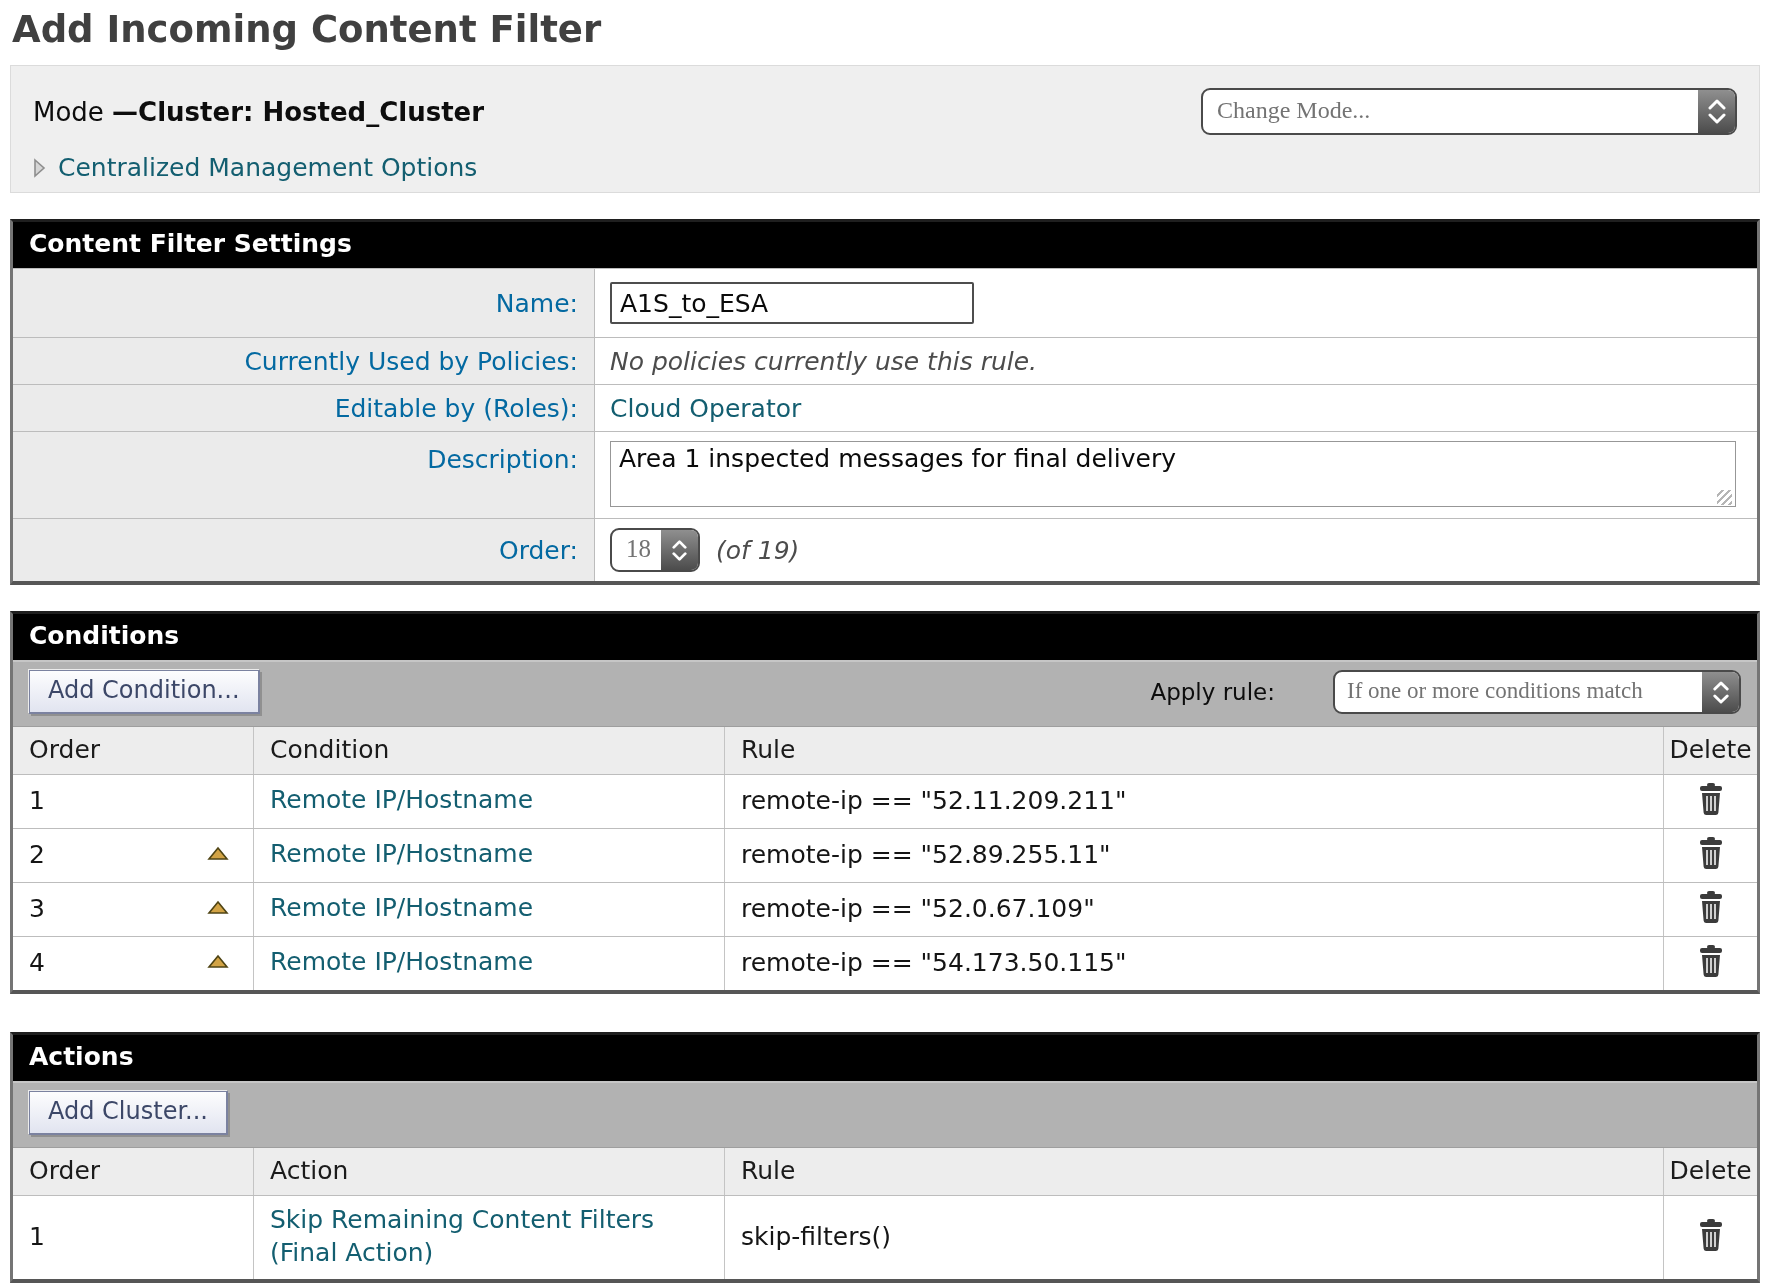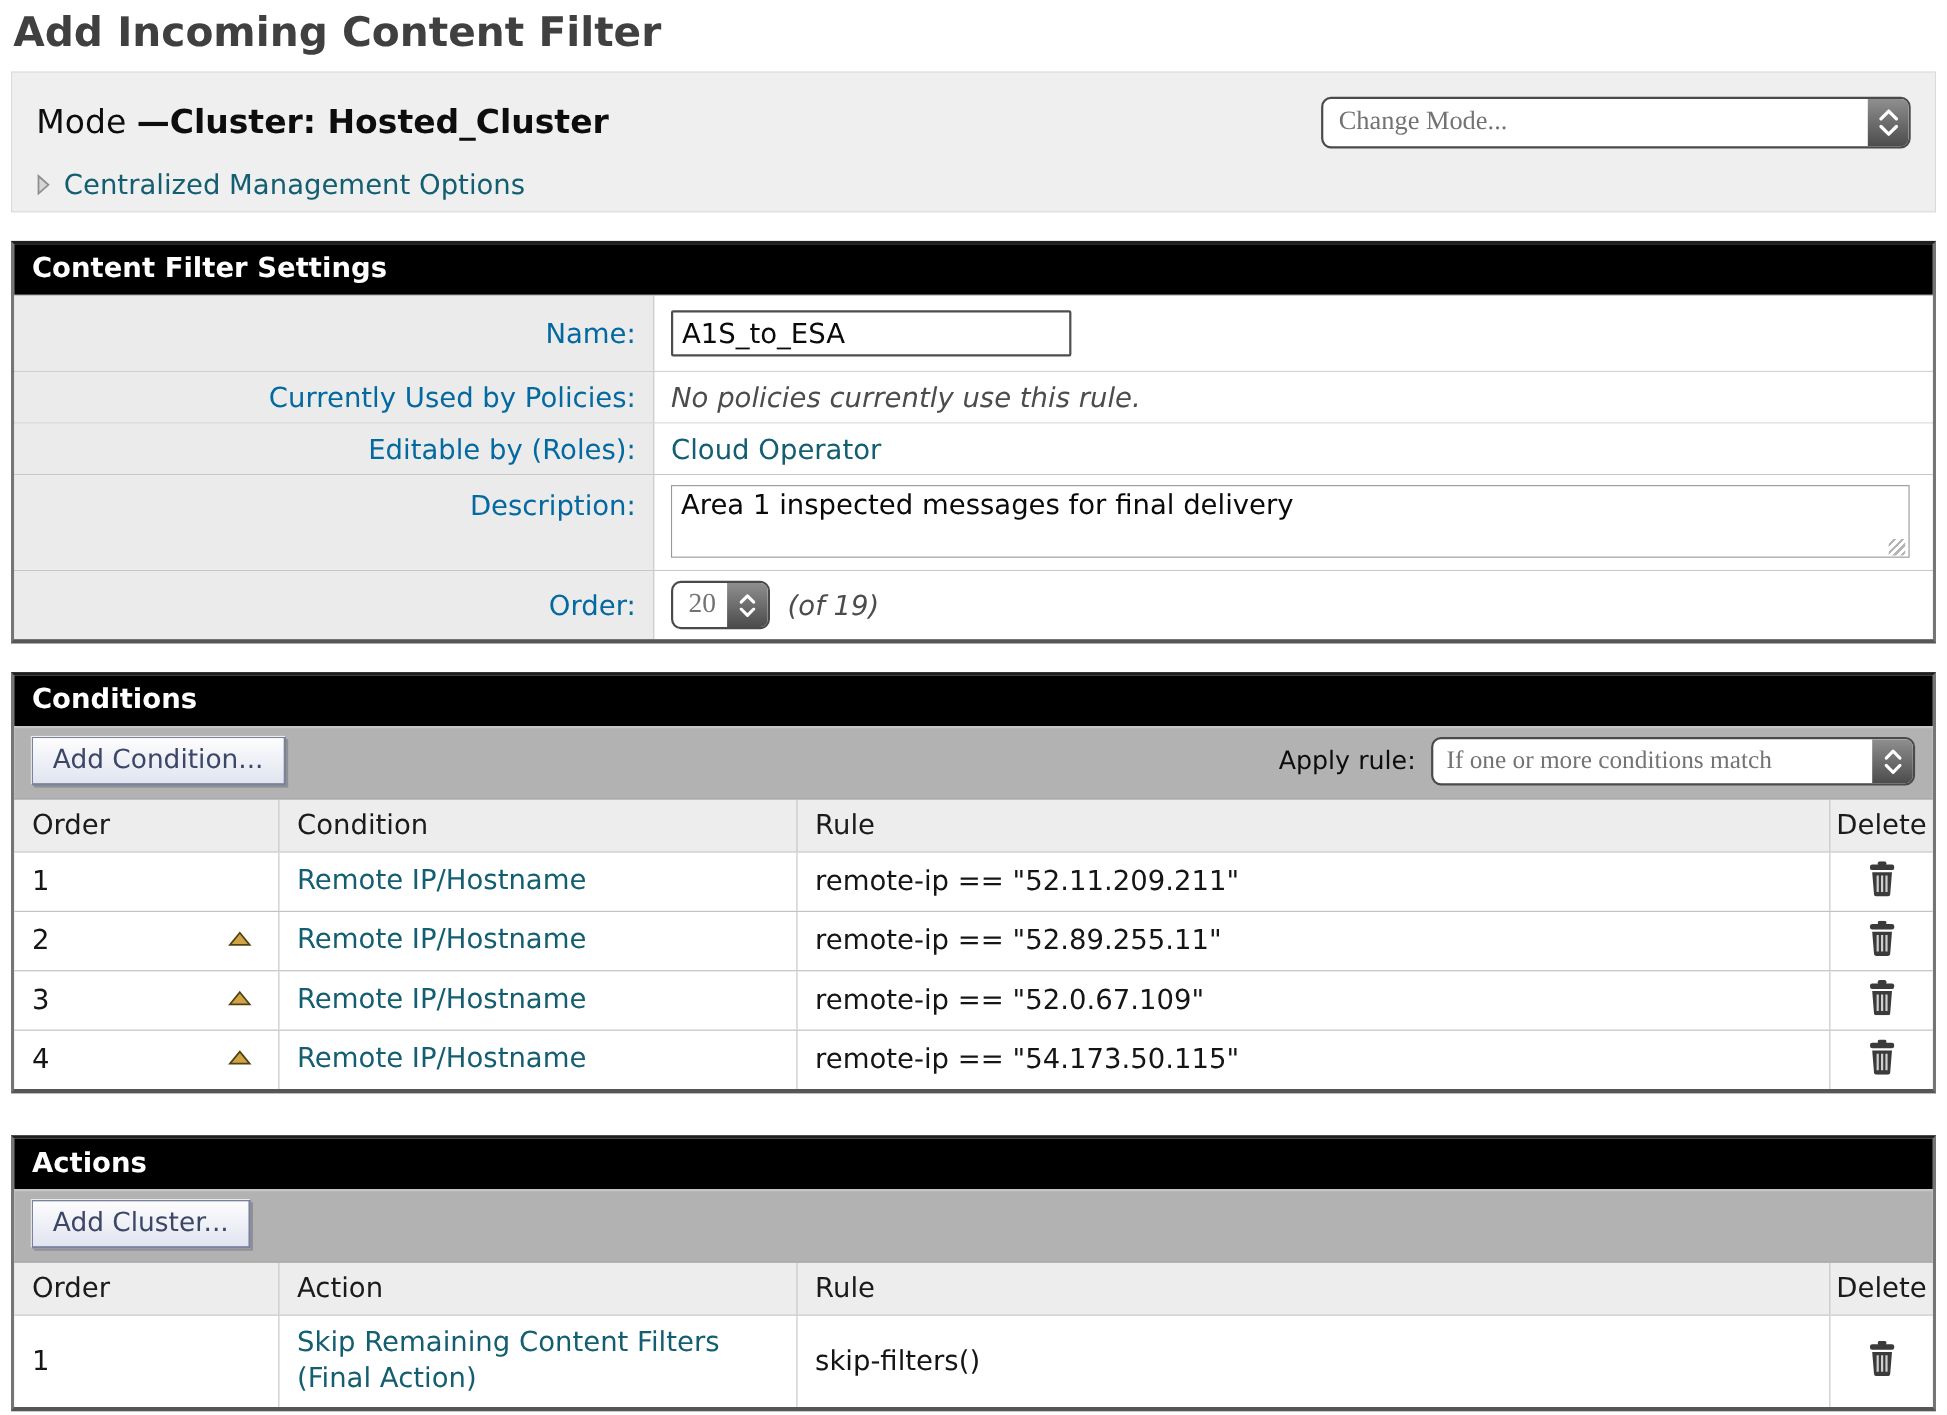--- a/index.html
+++ b/index.html
@@ -2,32 +2,32 @@
 <html><head>
 <meta charset="utf-8">
 <style>
   html,body{margin:0;padding:0;background:#fff;}
   body{width:1770px;min-height:1286px;font-family:"DejaVu Sans","Liberation Sans",sans-serif;color:#111;box-sizing:border-box;}
   h1{margin:8px 0 14px 12px;font-size:37px;color:#404040;font-weight:bold;}
 
   
   .mode-panel{margin:0 10px;background:#efefef;border:1px solid #dbdbdb;box-sizing:border-box;height:128px;padding:22px 22px 16px;}
   .mode-row{display:flex;justify-content:space-between;align-items:center;}
-  .mode-text{font-size:30px;color:#0d0d0d;}
+  .mode-text{font-size:26px;color:#0d0d0d;}
   .mode-text b{font-weight:bold;}
   .cmo-row{margin-top:18px;display:flex;align-items:center;gap:12px;}
   a.link{color:#135e70;text-decoration:none;cursor:pointer;}
   .cmo-row a{font-size:25px;}
 
   
   .mac-select{display:flex;align-items:stretch;background:#fff;border:2px solid #4a4a4a;border-radius:9px;height:47px;box-sizing:border-box;overflow:hidden;cursor:pointer;}
   .mac-select .val{flex:1;display:flex;align-items:center;padding:0 10px 2px 14px;font-size:24px;font-family:Liberation Serif, serif;white-space:nowrap;color:#737373;}
   .mac-select .stepper{width:37px;background:linear-gradient(#8f8f8f,#4c4c4c);display:flex;flex-direction:column;align-items:center;justify-content:center;gap:3px;}
   .change-mode{width:536px;}
-  .apply-select{width:440px;height:44px;}
+  .apply-select{width:408px;height:44px;margin-left:44px;}
   .apply-select .val{font-size:23px;padding-left:12px;}
   .order-select{width:90px;height:44px;}
   .order-select .val{font-size:25px;}
 
   
   .section{margin:26px 10px 0;border:3px solid #757575;border-top-color:#1f1f1f;border-bottom:4px solid #565656;background:#fff;}
   .section-header{background:#000000;color:#fff;font-weight:bold;font-size:25px;padding:7px 16px 10px;}
 
   
   .kv-row{display:flex;border-top:1px solid #bcbcbc;}
@@ -130,21 +130,21 @@
         <textarea class="desc-area" style="">Area 1 inspected messages for final delivery</textarea>
         <span class="grip"></span>
       </span>
     </div>
   </div>
 
   <div class="kv-row r-order">
     <div class="kv-label">Order:</div>
     <div class="kv-value">
       <div class="mac-select order-select">
-        <span class="val">20</span>
+        <span class="val">18</span>
         <span class="stepper">
           <svg width="15" height="9" viewBox="0 0 18 11">
               <polyline points="2,9 9,2 16,9" fill="none" stroke="#fff" stroke-width="3.4" stroke-linecap="round" stroke-linejoin="round"></polyline>
             </svg>
           <svg width="15" height="9" viewBox="0 0 18 11">
               <polyline points="2,2 9,9 16,2" fill="none" stroke="#fff" stroke-width="3.4" stroke-linecap="round" stroke-linejoin="round"></polyline>
             </svg>
         </span>
       </div>
       <span class="italic of-note">(of 19)</span>

